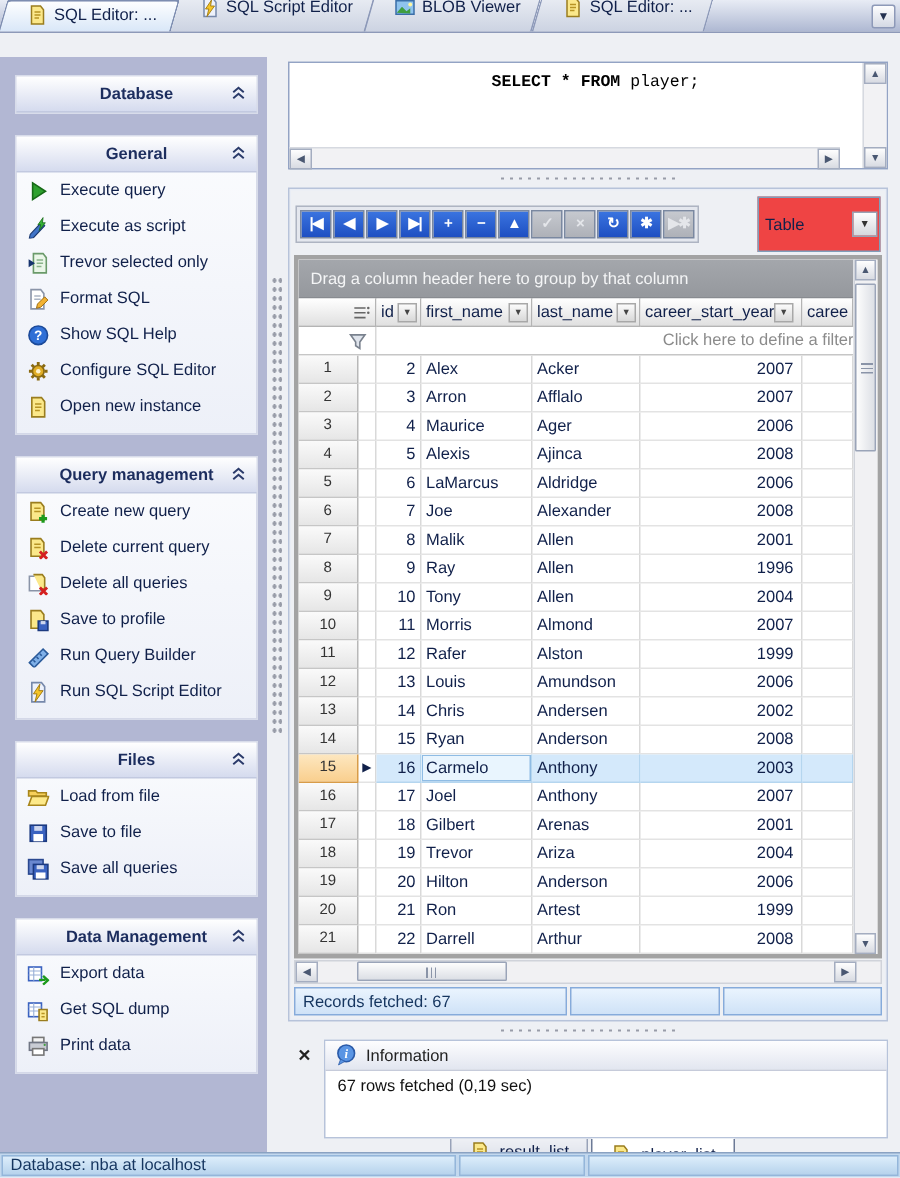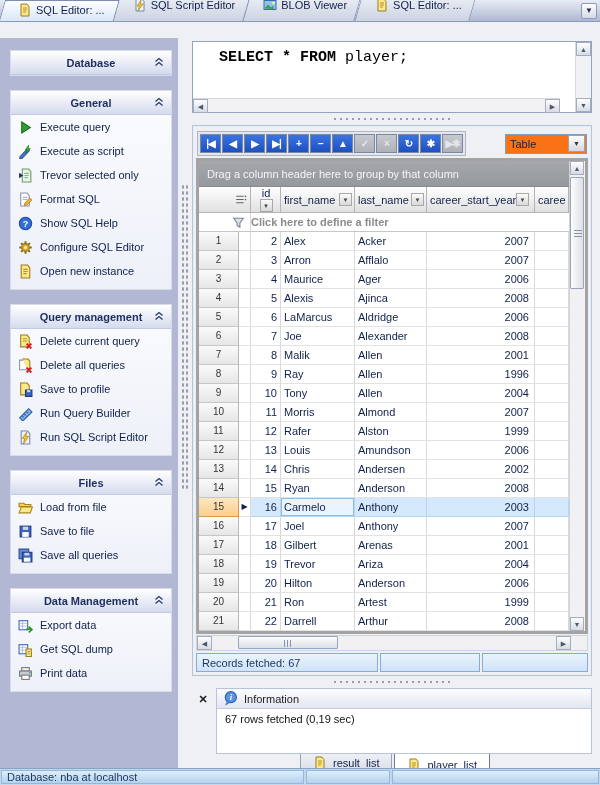--- a/index.html
+++ b/index.html
@@ -84,21 +84,21 @@
     background-size:4px 6px;
   }
 
   
   .main { flex:1; display:flex; flex-direction:column; padding:3px 8px 0 2px; overflow:hidden; }
 
   
   .editor { flex:0 0 72px; background:#fff; border:1px solid #93a3c4; position:relative; display:flex; }
   .editor-text {
     flex:1; padding:7px 0 0 26px;
-    font-family:"Liberation Mono","DejaVu Sans Mono",monospace; font-size:15px; color:#000;
+    font-family:"Liberation Mono","DejaVu Sans Mono",monospace; font-size:11px; color:#000;text-align:center;
   }
   .editor-text b { font-weight:bold; }
   .scroll-v { flex:0 0 15px; background:#f2f2f4; border-left:1px solid #d6d9e0; display:flex; flex-direction:column; justify-content:space-between; }
   .scroll-h { position:absolute; left:0; right:15px; bottom:0; height:14px; background:#f2f2f4; border-top:1px solid #d6d9e0; display:flex; justify-content:space-between; }
   .sbtn {
     width:15px; height:14px; font-size:7px; color:#4a5872; text-align:center; line-height:13px;
     background:linear-gradient(180deg,#fefefe,#d8dbe2); border:1px solid #a4adc0;
   }
   .editor-pad { height:14px; }
 
@@ -114,21 +114,21 @@
   
   .result-panel { flex:0 0 548px; border:1px solid #b7c3da; box-shadow:inset 0 0 0 1px #e9edf5; background:#eef0f4; display:flex; flex-direction:column; padding:3px; }
   .nav-toolbar { flex:0 0 28px; display:flex; align-items:center; justify-content:space-between; padding:2px 1px; }
   .nav-group { display:flex; gap:1px; border:1px solid #aeb4c2; background:#e4e7ee; padding:2px; }
   .navbtn {
     width:21px; height:19px; text-align:center; line-height:18px; font-size:10px; font-weight:bold;
     color:#fff; background:linear-gradient(180deg,#3a74e0 0%,#1e4fc2 100%); border:1px solid #7a88a0;
     letter-spacing:-1px;
   }
   .navbtn.disabled { background:linear-gradient(180deg,#c6c9cf,#aeb1b8); color:#e4e6ea; }
-  .view-combo { width:82px; height:20px; background:#f97316; border:1px solid #7f9db9; display:flex; align-items:center; }
+  .view-combo { width:82px; height:37px; background:#ef4444; border:1px solid #7f9db9; display:flex; align-items:center; }
   .view-combo .lbl { flex:1; padding-left:4px; }
 
   
   .grid-zone { flex:1; display:flex; border:3px solid #a3a3a3; background:#fff; overflow:hidden; }
   .grid-left { flex:1; display:flex; flex-direction:column; overflow:hidden; }
   .group-bar {
     flex:0 0 26px; background:linear-gradient(180deg,#a4a7ac,#95989d);
     color:#f4f5f6; display:flex; align-items:center; padding-left:8px;
     border-bottom:1px solid #888b90;
   }
@@ -138,21 +138,21 @@
     border-right:1px solid #b4b4b4; border-bottom:1px solid #b4b4b4;
     display:flex; align-items:center; padding:0 2px 0 3px; overflow:hidden; white-space:nowrap;
   }
   .hdr-cell .name { flex:1; overflow:hidden; }
   .hdr-drop {
     width:13px; height:13px; flex:0 0 13px; font-size:6px; line-height:12px; text-align:center; color:#444;
     background:linear-gradient(180deg,#fbfbfb,#d8d8d8); border:1px solid #a8a8a8;
   }
   .filter-row { flex:0 0 19px; display:flex; border-bottom:1px solid #c6c6c6; }
   .filter-funnel-cell { flex:0 0 52px; display:flex; align-items:center; justify-content:flex-end; padding-right:4px; border-right:1px solid #d8d8d8; }
-  .filter-hint { flex:1; text-align:left; color:#8b8b8b; line-height:18px; overflow:hidden; white-space:nowrap;font-weight:bold; }
+  .filter-hint { flex:1; text-align:right; color:#8b8b8b; line-height:18px; overflow:hidden; white-space:nowrap; }
   .rows { flex:1; overflow:hidden; }
   .row { height:19px; display:flex; }
   .cell { border-right:1px solid #d9d9d9; border-bottom:1px solid #e3e3e3; padding:0 3px; line-height:18px; overflow:hidden; white-space:nowrap; }
   .rownum {
     flex:0 0 40px; text-align:center; color:#333; font-size:10px;
     background:linear-gradient(180deg,#fafafa,#e6e6e6);
     border-right:1px solid #b8b8b8; border-bottom:1px solid #c6c6c6;
   }
   .marker { flex:0 0 12px; padding:0; border-right:1px solid #d9d9d9; border-bottom:1px solid #e3e3e3; font-size:8px; line-height:18px; text-align:center; }
   .c-id { flex:0 0 30px; text-align:right; }
@@ -361,20 +361,30 @@
           <div style="height: 6px;"></div>
         </div>
         <div class="side-card">
           <div class="side-head">
             <span>Query management</span>
             <span class="chev">
               <svg viewBox="0 0 12 12">
                 <path d="M2.5 5.5 6 2.5l3.5 3M2.5 9.5 6 6.5l3.5 3" fill="none" stroke="#2a3a6a" stroke-width="1.3"></path>
               </svg>
             </span>
+          </div>
+          <div class="side-item">
+            <span class="ic">
+              <svg viewBox="0 0 14 14">
+                <path d="M2.5 1h6l2 2.5V12h-8z" fill="#fbe88a" stroke="#9a7d1e"></path>
+                <path d="M4.5 4.5h4M4.5 6.5h4" stroke="#b89424" fill="none"></path>
+                <path d="M10 8.5v5M7.5 11h5" stroke="#1d9a1d" stroke-width="2"></path>
+              </svg>
+            </span>
+            <span>Create new query</span>
           </div>
           <div class="side-item">
             <span class="ic">
               <svg viewBox="0 0 14 14">
                 <path d="M2.5 1h6l2 2.5V12h-8z" fill="#fbe88a" stroke="#9a7d1e"></path>
                 <path d="M4.5 4.5h4M4.5 6.5h4" stroke="#b89424" fill="none"></path>
                 <path d="M8 9l4.5 4.5M12.5 9 8 13.5" stroke="#d42020" stroke-width="1.8"></path>
               </svg>
             </span>
             <span>Delete current query</span>
@@ -560,21 +570,21 @@
             <div class="hdr-row" id="grid-header">
                 <div class="hdr-cell" style="flex: 0 0 52px; justify-content: flex-end;">
                   <span class="ic16">
                     <svg viewBox="0 0 14 14">
                       <path d="M3 4h7M3 7h7M3 10h7" stroke="#666" fill="none"></path>
                       <circle cx="11.7" cy="4" r=".8" fill="#666"></circle>
                       <circle cx="11.7" cy="7" r=".8" fill="#666"></circle>
                     </svg>
                   </span>
                 </div>
-                <div class="hdr-cell c-id" style="text-align: left; flex-direction: column;">
+                <div class="hdr-cell c-id" style="text-align: left;">
                   <span class="name">id</span>
                   <span class="hdr-drop">▼</span>
                 </div>
                 <div class="hdr-cell c-first" style="text-align: left;">
                   <span class="name">first_name</span>
                   <span class="hdr-drop">▼</span>
                 </div>
                 <div class="hdr-cell c-last" style="text-align: left;">
                   <span class="name">last_name</span>
                   <span class="hdr-drop">▼</span>

